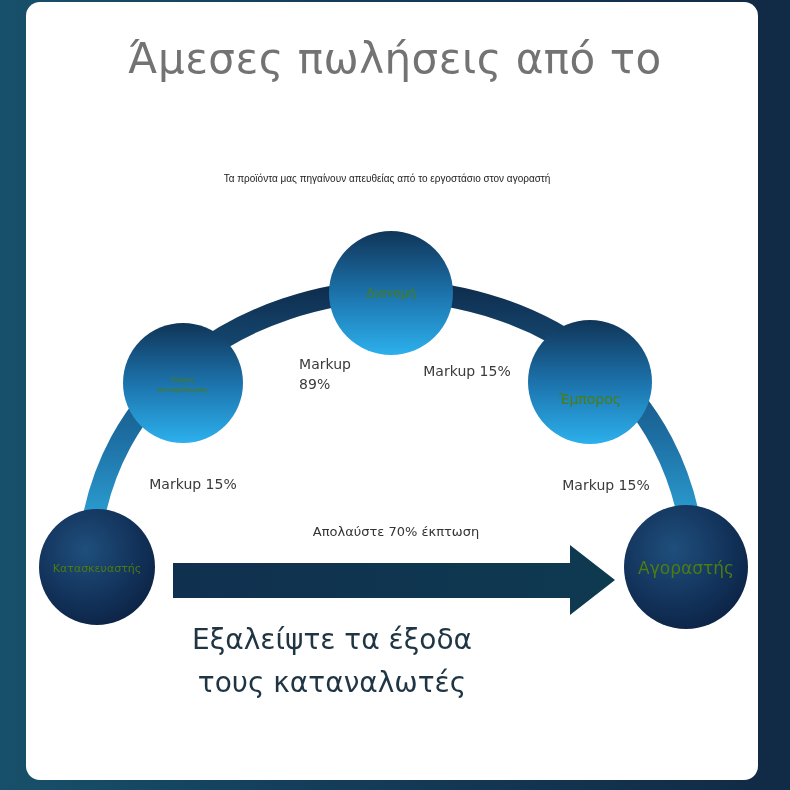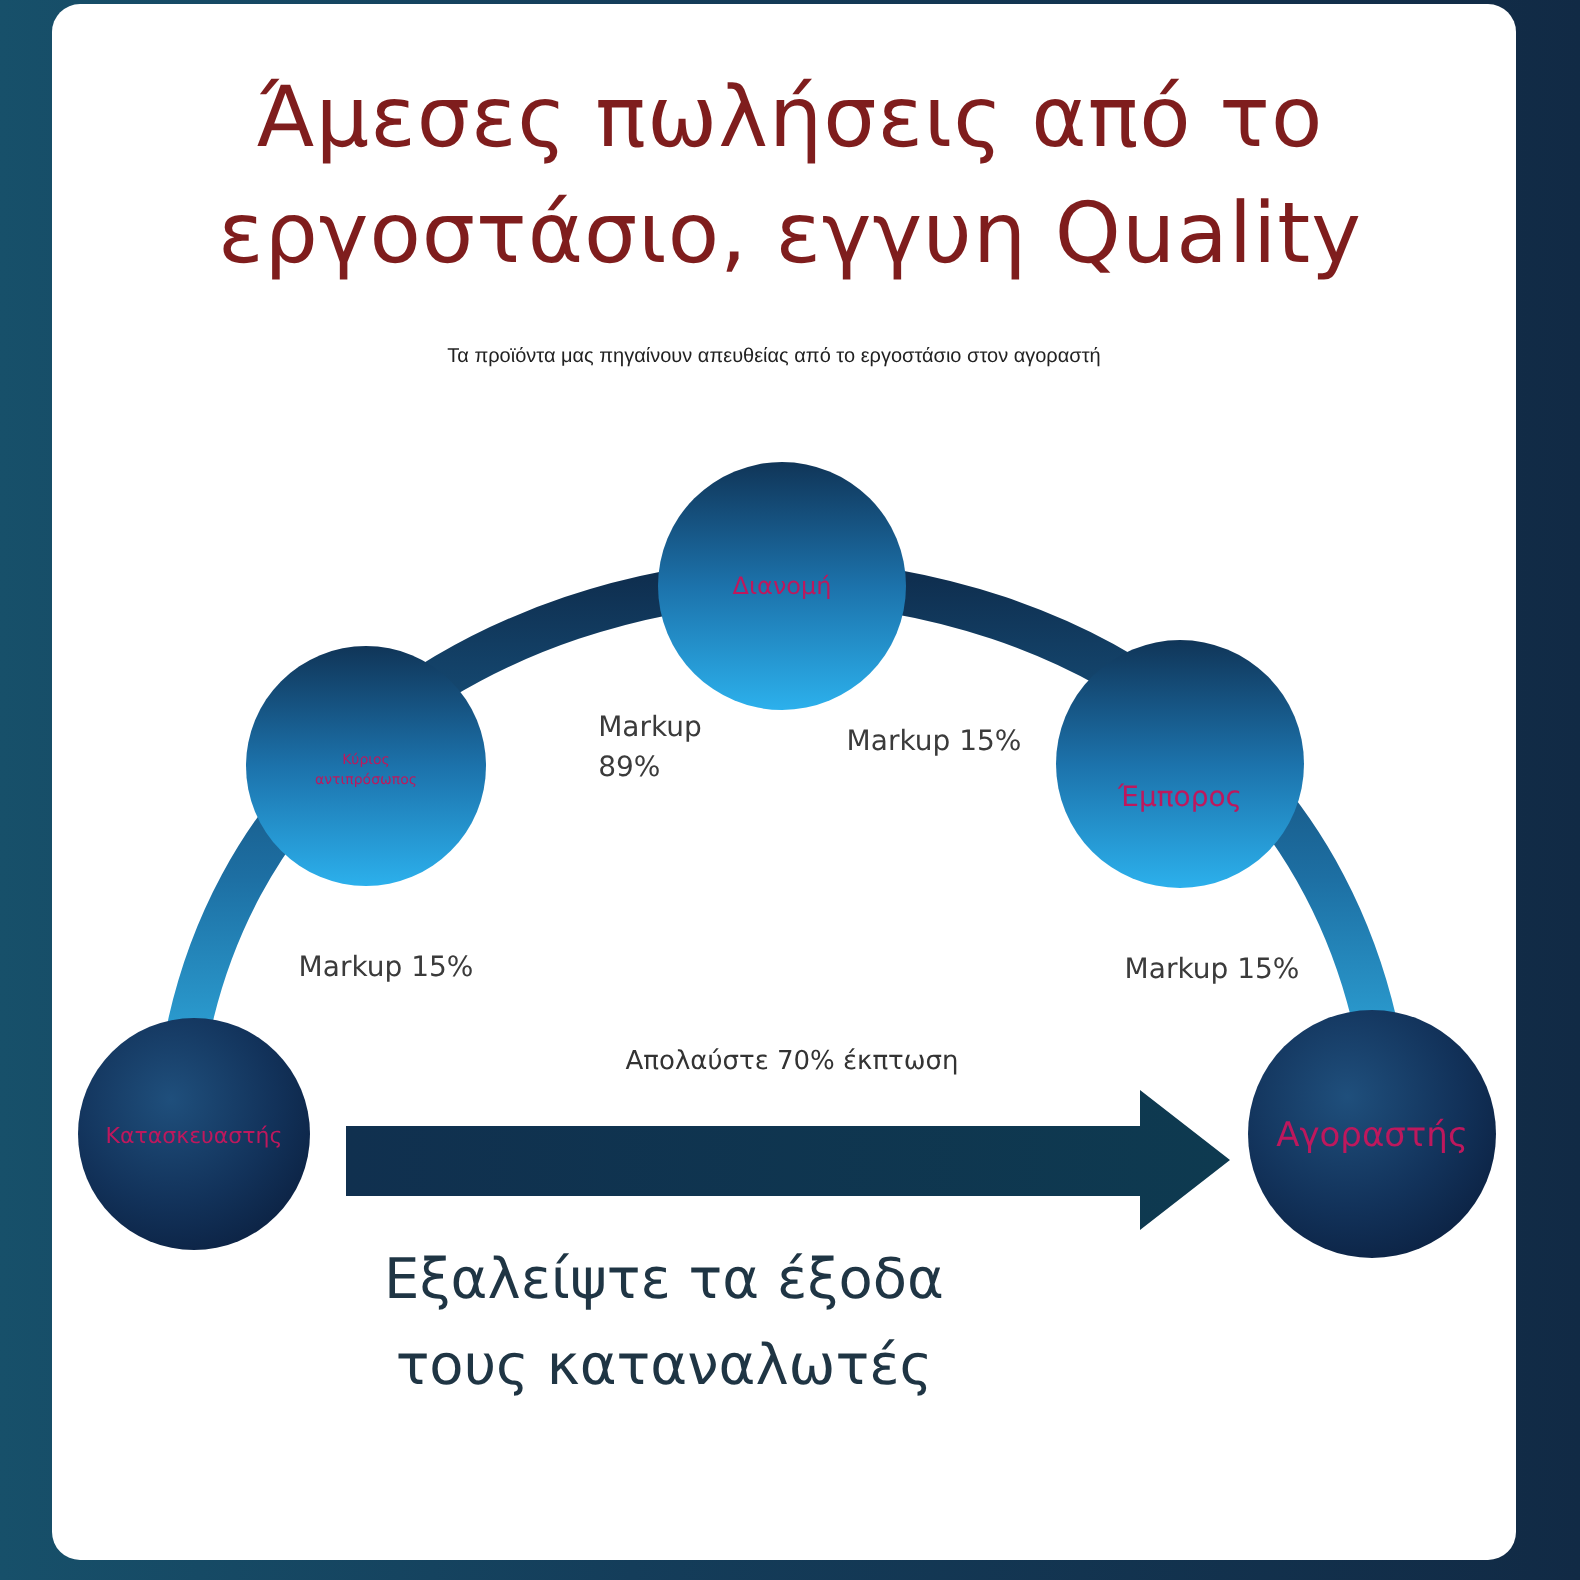--- a/index.html
+++ b/index.html
@@ -22,21 +22,21 @@
     height: 778px;
     background: #ffffff;
     border-radius: 14px;
   }
   .title {
     position: absolute;
     left: 0;
     top: 30px;
     width: 790px;
     text-align: center;
-    color: #7f1d1d;
+    color: #737373;
     font-family: "DejaVu Sans", sans-serif;
     font-size: 42px;
     line-height: 58px;
     font-weight: normal;
     letter-spacing: 0.5px;
   }
   .subtitle {
     position: absolute;
     left: 0;
     top: 173px;
@@ -46,21 +46,21 @@
     font-family: "Liberation Sans", sans-serif;
     font-size: 10px;
   }
   svg.diagram {
     position: absolute;
     left: 0;
     top: 0;
   }
   .node-label {
     position: absolute;
-    color: #be185d;
+    color: #4d7c0f;
     text-align: center;
     font-family: "DejaVu Sans", sans-serif;
     transform: translate(-50%, -50%);
     white-space: nowrap;
   }
   .markup {
     position: absolute;
     color: #3b3b3b;
     font-family: "DejaVu Sans", sans-serif;
     font-size: 14px;
@@ -90,21 +90,20 @@
     line-height: 43px;
   }
 </style>
 </head>
 <body>
 
 <div class="card"></div>
 
 <div class="title">
   <div>Άμεσες πωλήσεις από το</div>
-  <div>εργοστάσιο, εγγυη Quality</div>
 </div>
 
 <div class="subtitle">Τα προϊόντα μας πηγαίνουν απευθείας από το εργοστάσιο στον αγοραστή</div>
 
 <svg class="diagram" width="790" height="790" viewBox="0 0 790 790">
   <defs>
     <linearGradient id="arcGrad" x1="0" y1="1" x2="0" y2="0">
       <stop offset="0%" stop-color="#33b6ea"></stop>
       <stop offset="45%" stop-color="#1d6fa3"></stop>
       <stop offset="100%" stop-color="#0f2f50"></stop>

